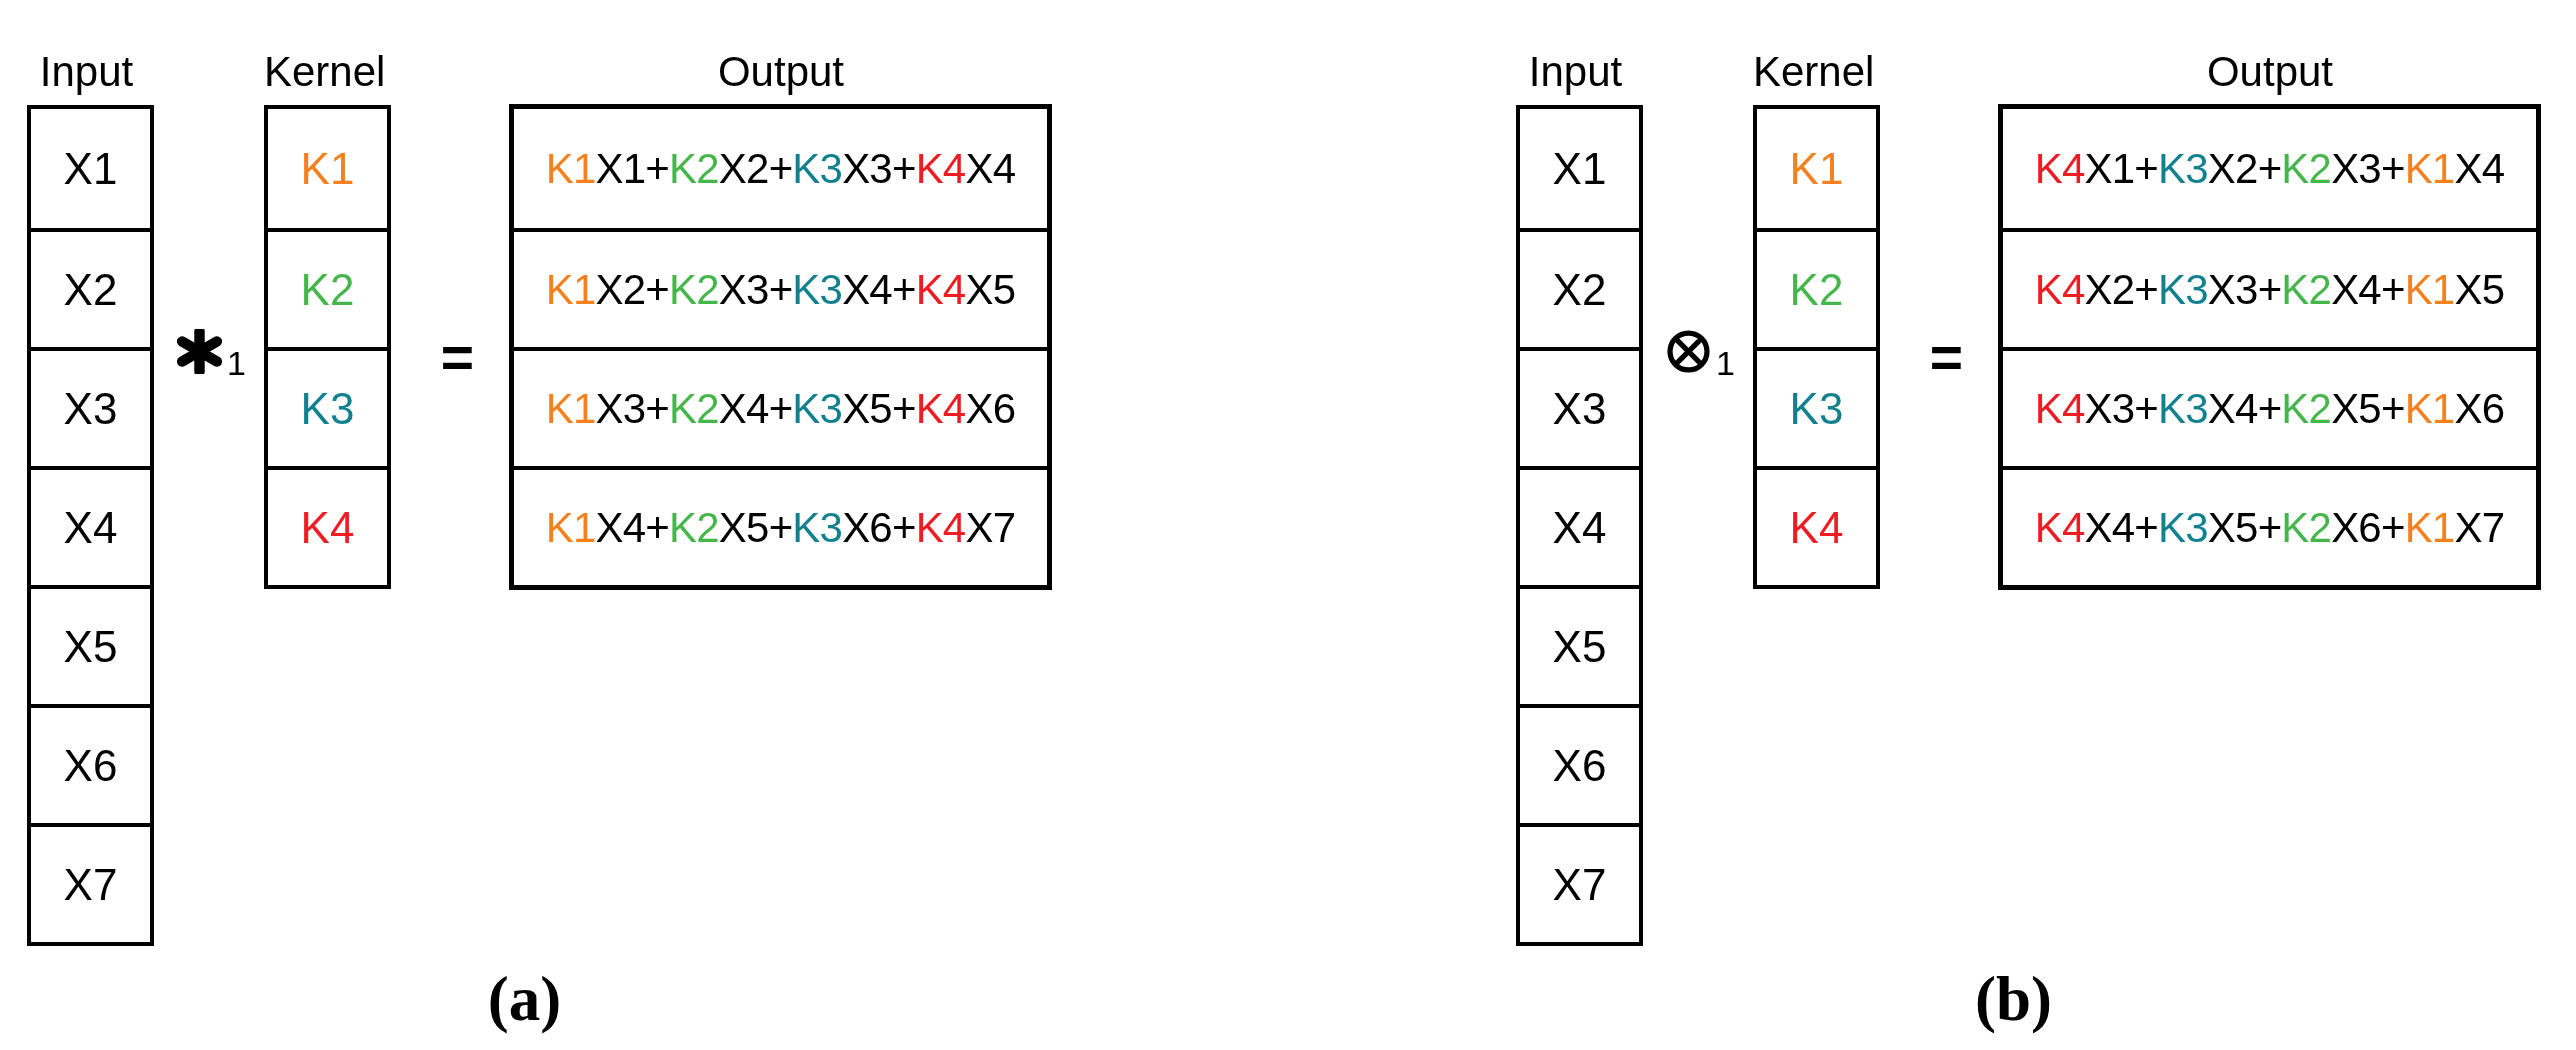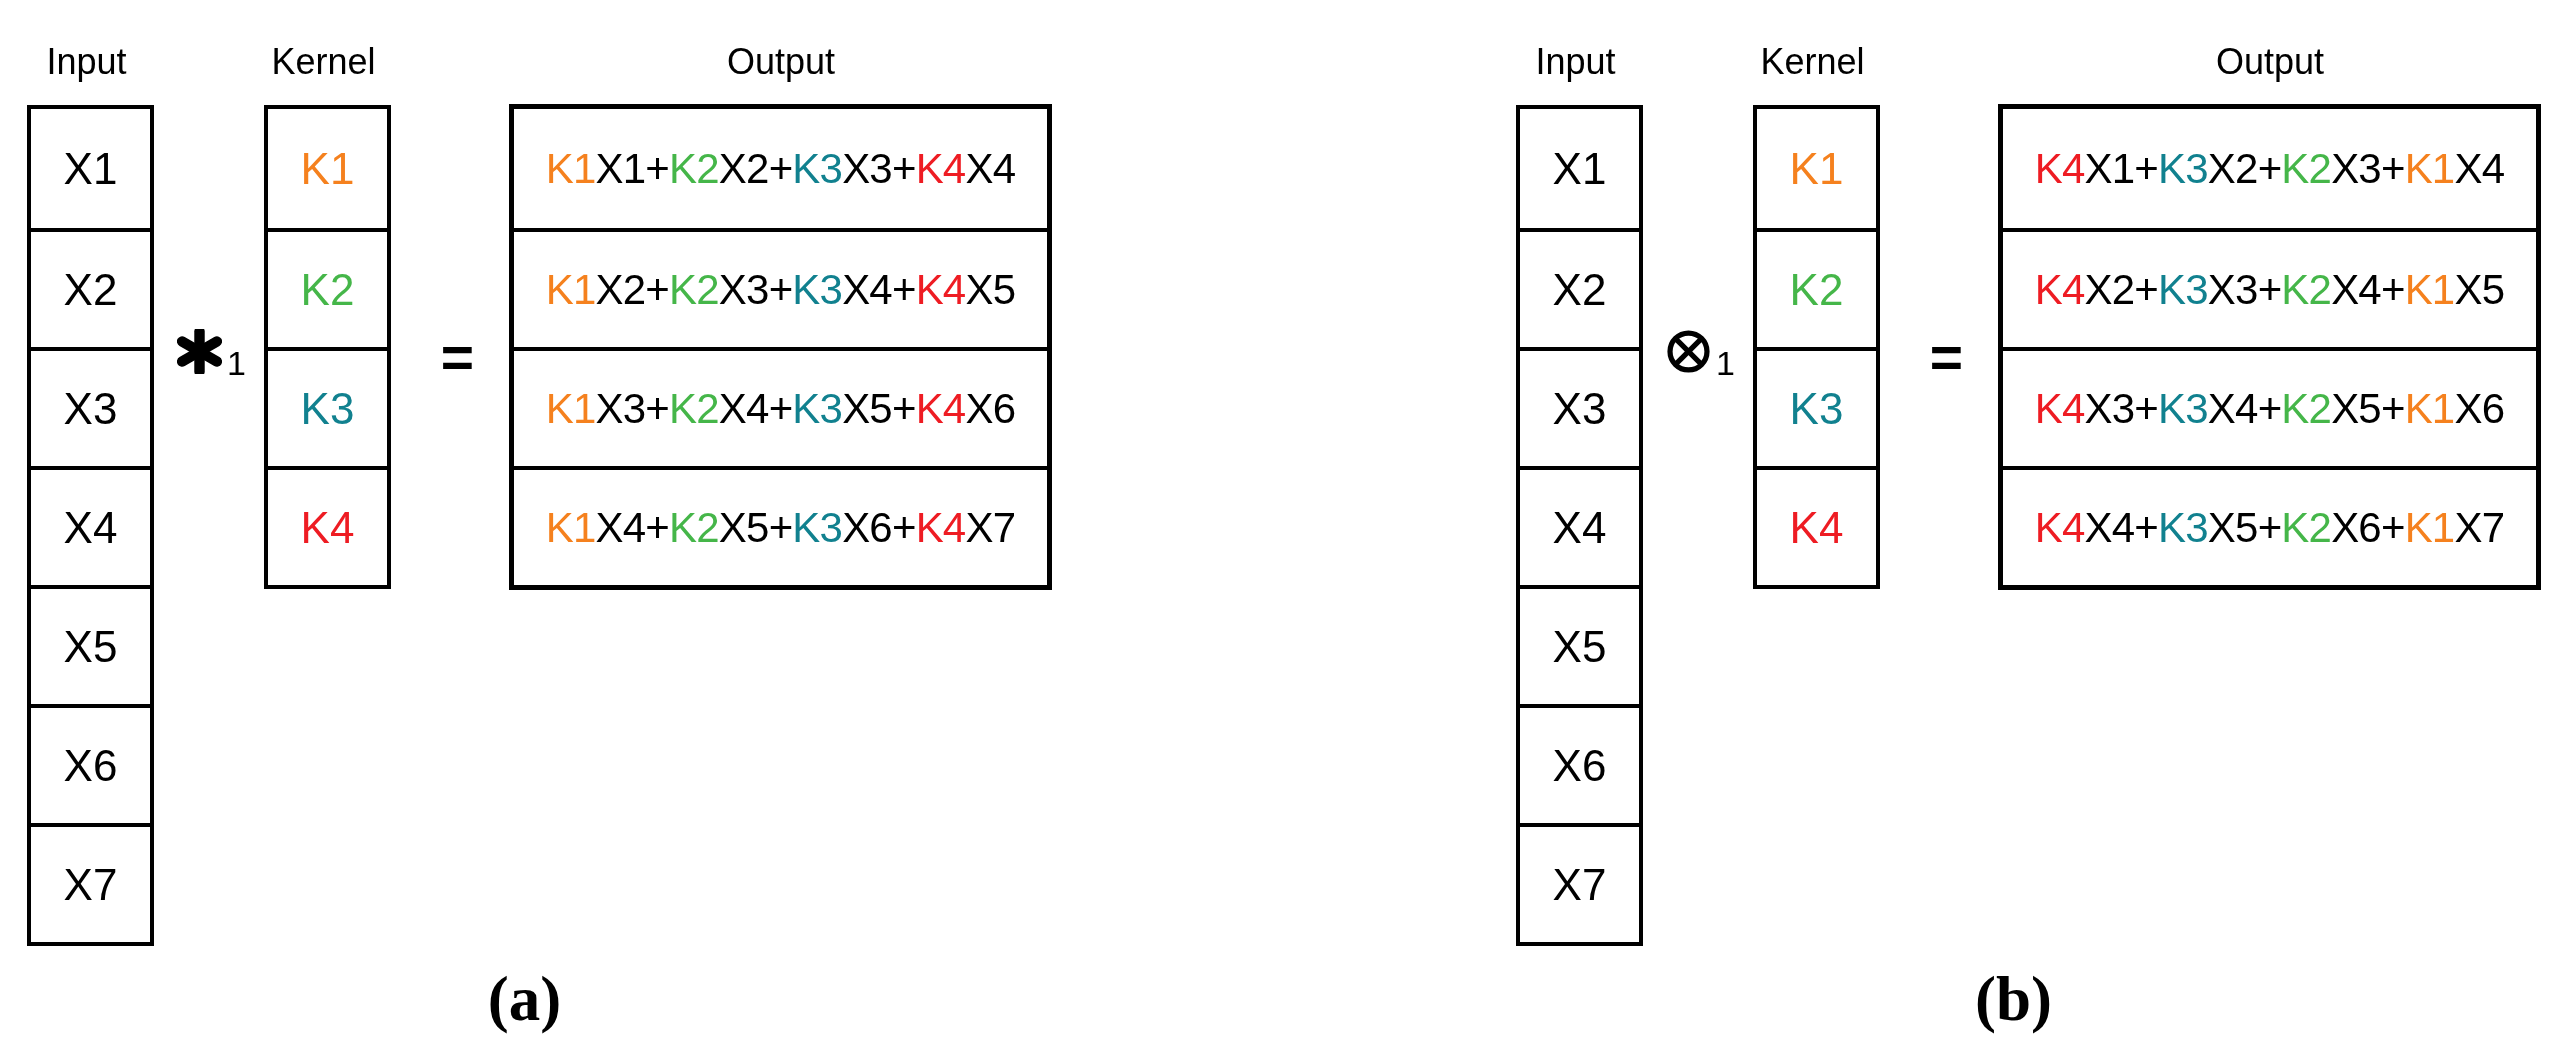--- a/index.html
+++ b/index.html
@@ -9,22 +9,22 @@
     font-family:"Liberation Sans",sans-serif;
     color:#000;
     position:relative;
     overflow:hidden;
   }
   .panel{position:absolute;top:0;height:1050px;width:1037px;}
   #panel-a{left:27px;}
   #panel-b{left:1516px;}
 
   .col-label{
-    position:absolute;top:33px;height:58px;line-height:58px;
-    font-size:36px;text-align:center;white-space:nowrap;
+    position:absolute;top:43px;height:58px;line-height:58px;
+    font-size:42px;text-align:center;white-space:nowrap;
   }
   .label-input{left:0;width:119px;}
   .label-kernel{left:237px;width:119px;}
   .label-output{left:482px;width:544px;}
 
   .vcol{
     position:absolute;top:105px;
     border:4.8px solid #000;background:#fff;
   }
   .input-col{left:0;}

